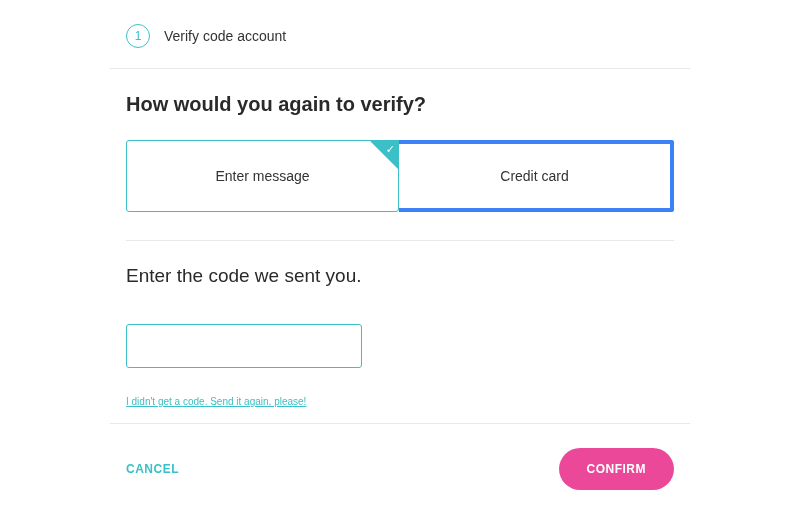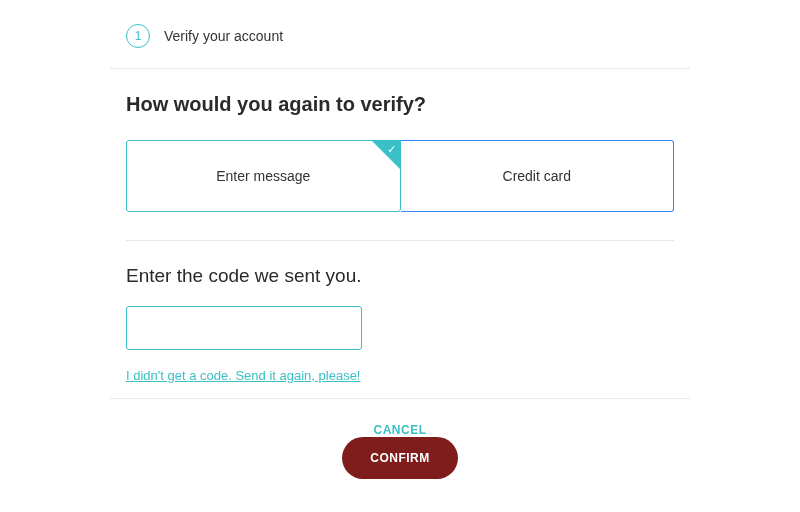--- a/index.html
+++ b/index.html
@@ -55,21 +55,21 @@
       color: #2a2a2a;
       margin-bottom: 24px;
     }
     .method-tabs {
       display: flex;
       gap: 0;
     }
     .method-tab {
       flex: 1;
       height: 72px;
-      border: 1px solid #3b82f6;
+      border: 4px solid #3b82f6;
       display: flex;
       align-items: center;
       justify-content: center;
       font-size: 14px;
       color: #333;
       position: relative;
       cursor: pointer;
       background: #fff;
     }
     .method-tab.selected {
@@ -99,58 +99,56 @@
       font-size: 11px;
       z-index: 2;
     }
     .code-section {
       padding: 24px 16px 14px 16px;
     }
     .code-heading {
       font-size: 19px;
       font-weight: 500;
       color: #2a2a2a;
-      margin-bottom: 19px;
+      margin-bottom: 37px;
     }
     .code-input {
       width: 236px;
       height: 44px;
       border: 1px solid #3ac0c6;
       border-radius: 3px;
       padding: 0 12px;
       font-size: 14px;
       outline: none;
       background: #fff;
     }
     .resend-link {
       display: inline-block;
-      margin-top: 18px;
-      font-size: 13px;
+      margin-top: 28px;
+      font-size: 10px;
       color: #3ac0c6;
       text-decoration: underline;
       cursor: pointer;
     }
     .footer {
       display: flex;
       justify-content: space-between;
-      align-items: center;
       padding: 24px 16px 0 16px;
-      flex-direction: column;
     }
     .cancel-btn {
       background: none;
       border: none;
       color: #3ac0c6;
       font-size: 12px;
       font-weight: 700;
       letter-spacing: 0.5px;
       cursor: pointer;
     }
     .confirm-btn {
-      background: #7f1d1d;
+      background: #ec4899;
       border: none;
       color: #fff;
       font-size: 12px;
       font-weight: 700;
       letter-spacing: 0.5px;
       padding: 14px 28px;
       border-radius: 22px;
       cursor: pointer;
     }
     .inner-divider {
@@ -160,21 +158,21 @@
     }
   </style>
 </head>
 <body>
 
 <div class="container">
   <div class="step-header">
     <div class="step-circle">
       <span>1</span>
     </div>
-    <span class="step-title">Verify your account</span>
+    <span class="step-title">Verify code account</span>
   </div>
 
   <div class="divider"></div>
 
   <div class="section">
     <h2 class="section-heading">How would you again to verify?</h2>
     <div class="method-tabs">
       <div class="method-tab selected">
         <span>Enter message</span>
         <div class="corner-check"></div>

